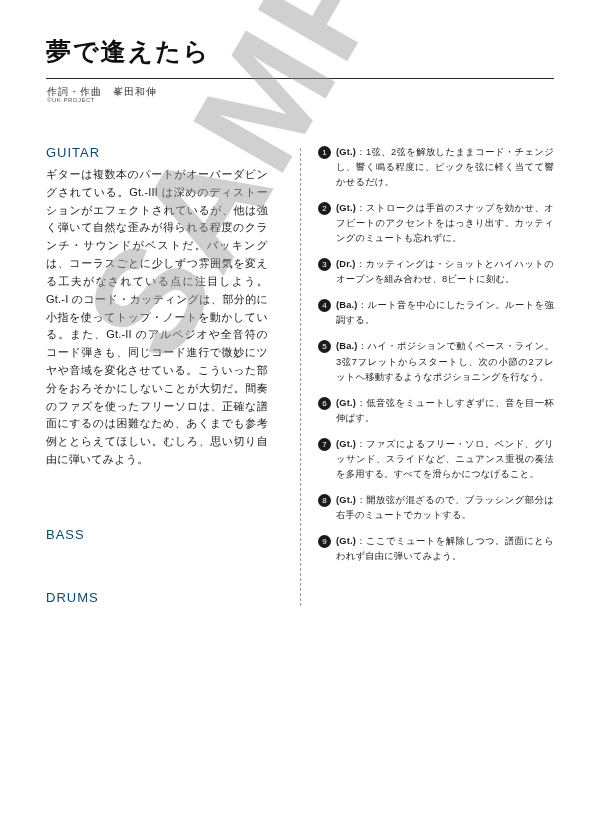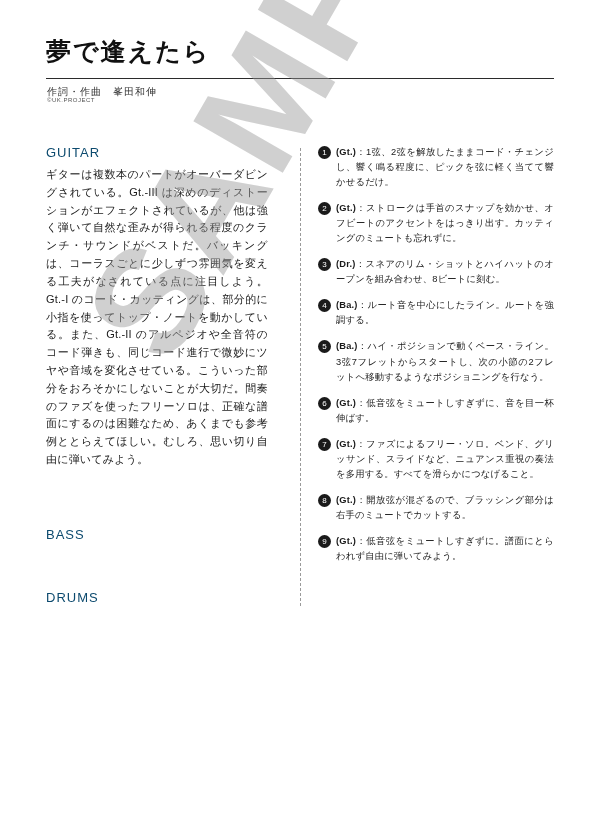--- a/index.html
+++ b/index.html
@@ -231,21 +231,21 @@
     <div class="note">
       <span class="note-num">1</span>
       <span class="note-body"><span class="note-label">(Gt.)</span><span>：1弦、2弦を解放したままコード・チェンジし、響く鳴る程度に、ピックを弦に軽く当てて響かせるだけ。</span></span>
     </div>
     <div class="note">
       <span class="note-num">2</span>
       <span class="note-body"><span class="note-label">(Gt.)</span><span>：ストロークは手首のスナップを効かせ、オフビートのアクセントをはっきり出す。カッティングのミュートも忘れずに。</span></span>
     </div>
     <div class="note">
       <span class="note-num">3</span>
-      <span class="note-body"><span class="note-label">(Dr.)</span><span>：スネアのリム・ショットとハイハットのオープンを組み合わせ、8ビートに刻む。</span></span>
+      <span class="note-body"><span class="note-label">(Dr.)</span><span>：カッティングは・ショットとハイハットのオープンを組み合わせ、8ビートに刻む。</span></span>
     </div>
     <div class="note">
       <span class="note-num">4</span>
       <span class="note-body"><span class="note-label">(Ba.)</span><span>：ルート音を中心にしたライン。ルートを強調する。</span></span>
     </div>
     <div class="note">
       <span class="note-num">5</span>
       <span class="note-body"><span class="note-label">(Ba.)</span><span>：ハイ・ポジションで動くベース・ライン。3弦7フレットからスタートし、次の小節の2フレットへ移動するようなポジショニングを行なう。</span></span>
     </div>
     <div class="note">
@@ -255,21 +255,21 @@
     <div class="note">
       <span class="note-num">7</span>
       <span class="note-body"><span class="note-label">(Gt.)</span><span>：ファズによるフリー・ソロ。ベンド、グリッサンド、スライドなど、ニュアンス重視の奏法を多用する。すべてを滑らかにつなげること。</span></span>
     </div>
     <div class="note">
       <span class="note-num">8</span>
       <span class="note-body"><span class="note-label">(Gt.)</span><span>：開放弦が混ざるので、ブラッシング部分は右手のミュートでカットする。</span></span>
     </div>
     <div class="note">
       <span class="note-num">9</span>
-      <span class="note-body"><span class="note-label">(Gt.)</span><span>：低音弦をミュートしすぎずに。譜面にとらわれず自由に弾いてみよう。</span></span>
+      <span class="note-body"><span class="note-label">(Gt.)</span><span>：ここでミュートを解除しつつ。譜面にとらわれず自由に弾いてみよう。</span></span>
     </div>
   </div>
 
   <div class="veil" style="left:110px; top:620px; width:200px; height:176px;"></div>
   <div class="veil" style="left:318px; top:640px; width:240px; height:156px;"></div>
 
   <div class="watermark">
     <div class="watermark-text">SAMPLE</div>
   </div>
 

